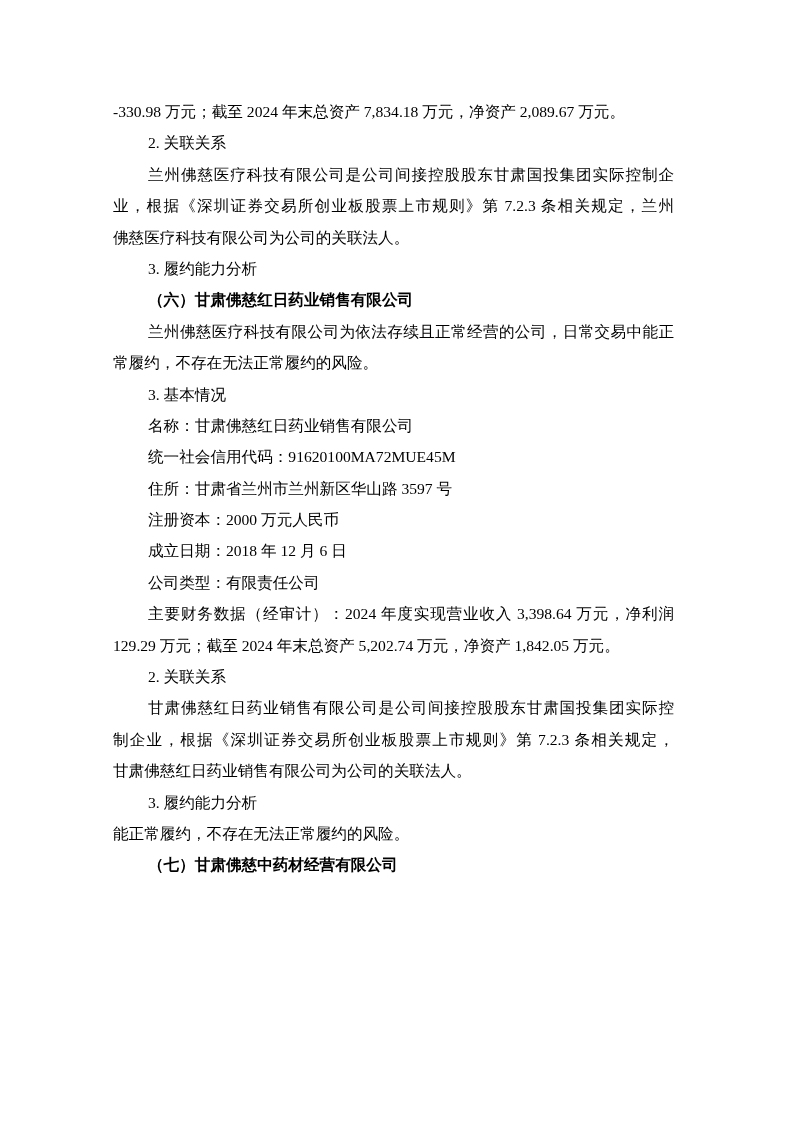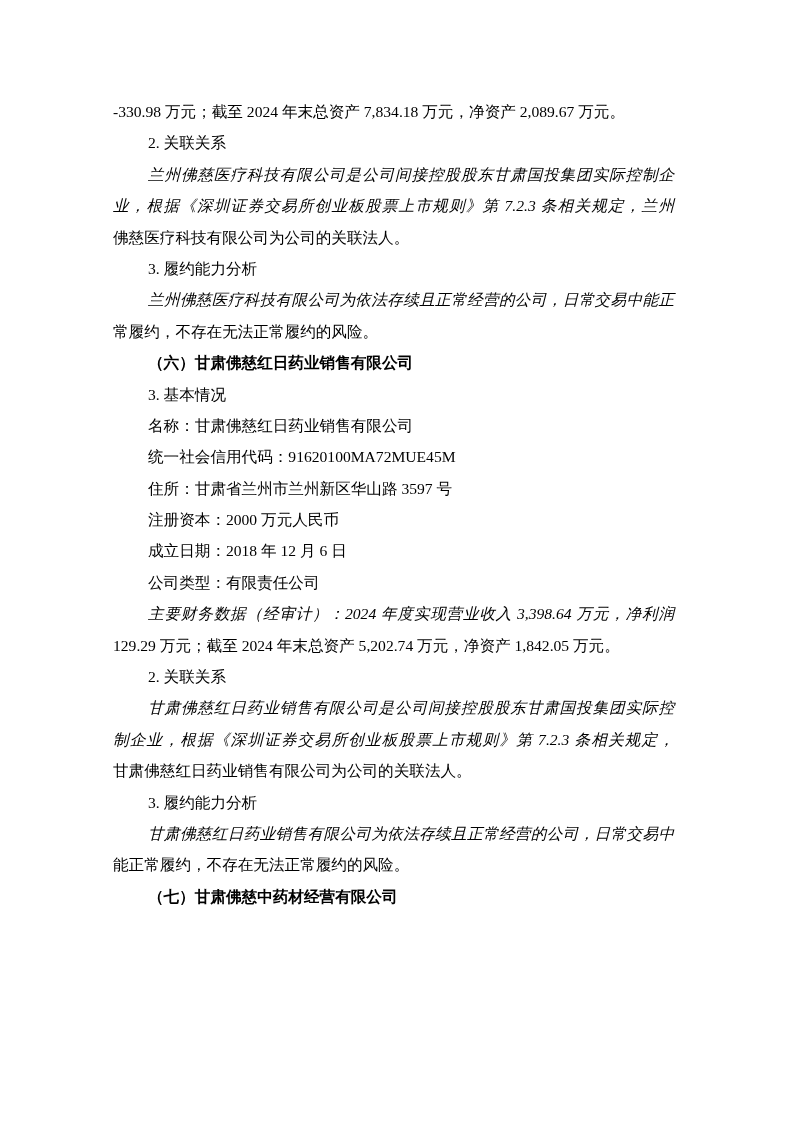--- a/index.html
+++ b/index.html
@@ -24,21 +24,20 @@
   .line {
     height: 31.4px;
     line-height: 31.4px;
     white-space: pre;
     text-align: left;
   }
   .line.flush {
     white-space: normal;
     text-align: justify;
     text-align-last: justify;
-    font-style: italic;
   }
   .line.indent { text-indent: 35px; }
   .block.heading .line { font-weight: 700; }
 </style>
 </head>
 <body>
 
 <div class="page">
   <div class="content" id="doc-content">
       <div class="block body">
@@ -48,26 +47,26 @@
         <div class="line indent">2. 关联关系</div>
       </div>
       <div class="block body">
         <div class="line indent flush">兰州佛慈医疗科技有限公司是公司间接控股股东甘肃国投集团实际控制企</div>
         <div class="line flush">业，根据《深圳证券交易所创业板股票上市规则》第 7.2.3 条相关规定，兰州</div>
         <div class="line">佛慈医疗科技有限公司为公司的关联法人。</div>
       </div>
       <div class="block body">
         <div class="line indent">3. 履约能力分析</div>
       </div>
+      <div class="block heading">
+        <div class="line indent">（六）甘肃佛慈红日药业销售有限公司</div>
+      </div>
       <div class="block body">
         <div class="line indent flush">兰州佛慈医疗科技有限公司为依法存续且正常经营的公司，日常交易中能正</div>
         <div class="line">常履约，不存在无法正常履约的风险。</div>
-      </div>
-      <div class="block heading">
-        <div class="line indent">（六）甘肃佛慈红日药业销售有限公司</div>
       </div>
       <div class="block body">
         <div class="line indent">3. 基本情况</div>
       </div>
       <div class="block body">
         <div class="line indent">名称：甘肃佛慈红日药业销售有限公司</div>
       </div>
       <div class="block body">
         <div class="line indent">统一社会信用代码：91620100MA72MUE45M</div>
       </div>
@@ -92,20 +91,19 @@
       </div>
       <div class="block body">
         <div class="line indent flush">甘肃佛慈红日药业销售有限公司是公司间接控股股东甘肃国投集团实际控</div>
         <div class="line flush">制企业，根据《深圳证券交易所创业板股票上市规则》第 7.2.3 条相关规定，</div>
         <div class="line">甘肃佛慈红日药业销售有限公司为公司的关联法人。</div>
       </div>
       <div class="block body">
         <div class="line indent">3. 履约能力分析</div>
       </div>
       <div class="block body">
-        <div class="line indent flush">甘肃佛慈红日药业销售有限公司为依法存续且正常经营的公司，日常交易中</div>
         <div class="line">能正常履约，不存在无法正常履约的风险。</div>
       </div>
       <div class="block heading">
         <div class="line indent">（七）甘肃佛慈中药材经营有限公司</div>
       </div>
     </div>
 </div>
 
 </body></html>

